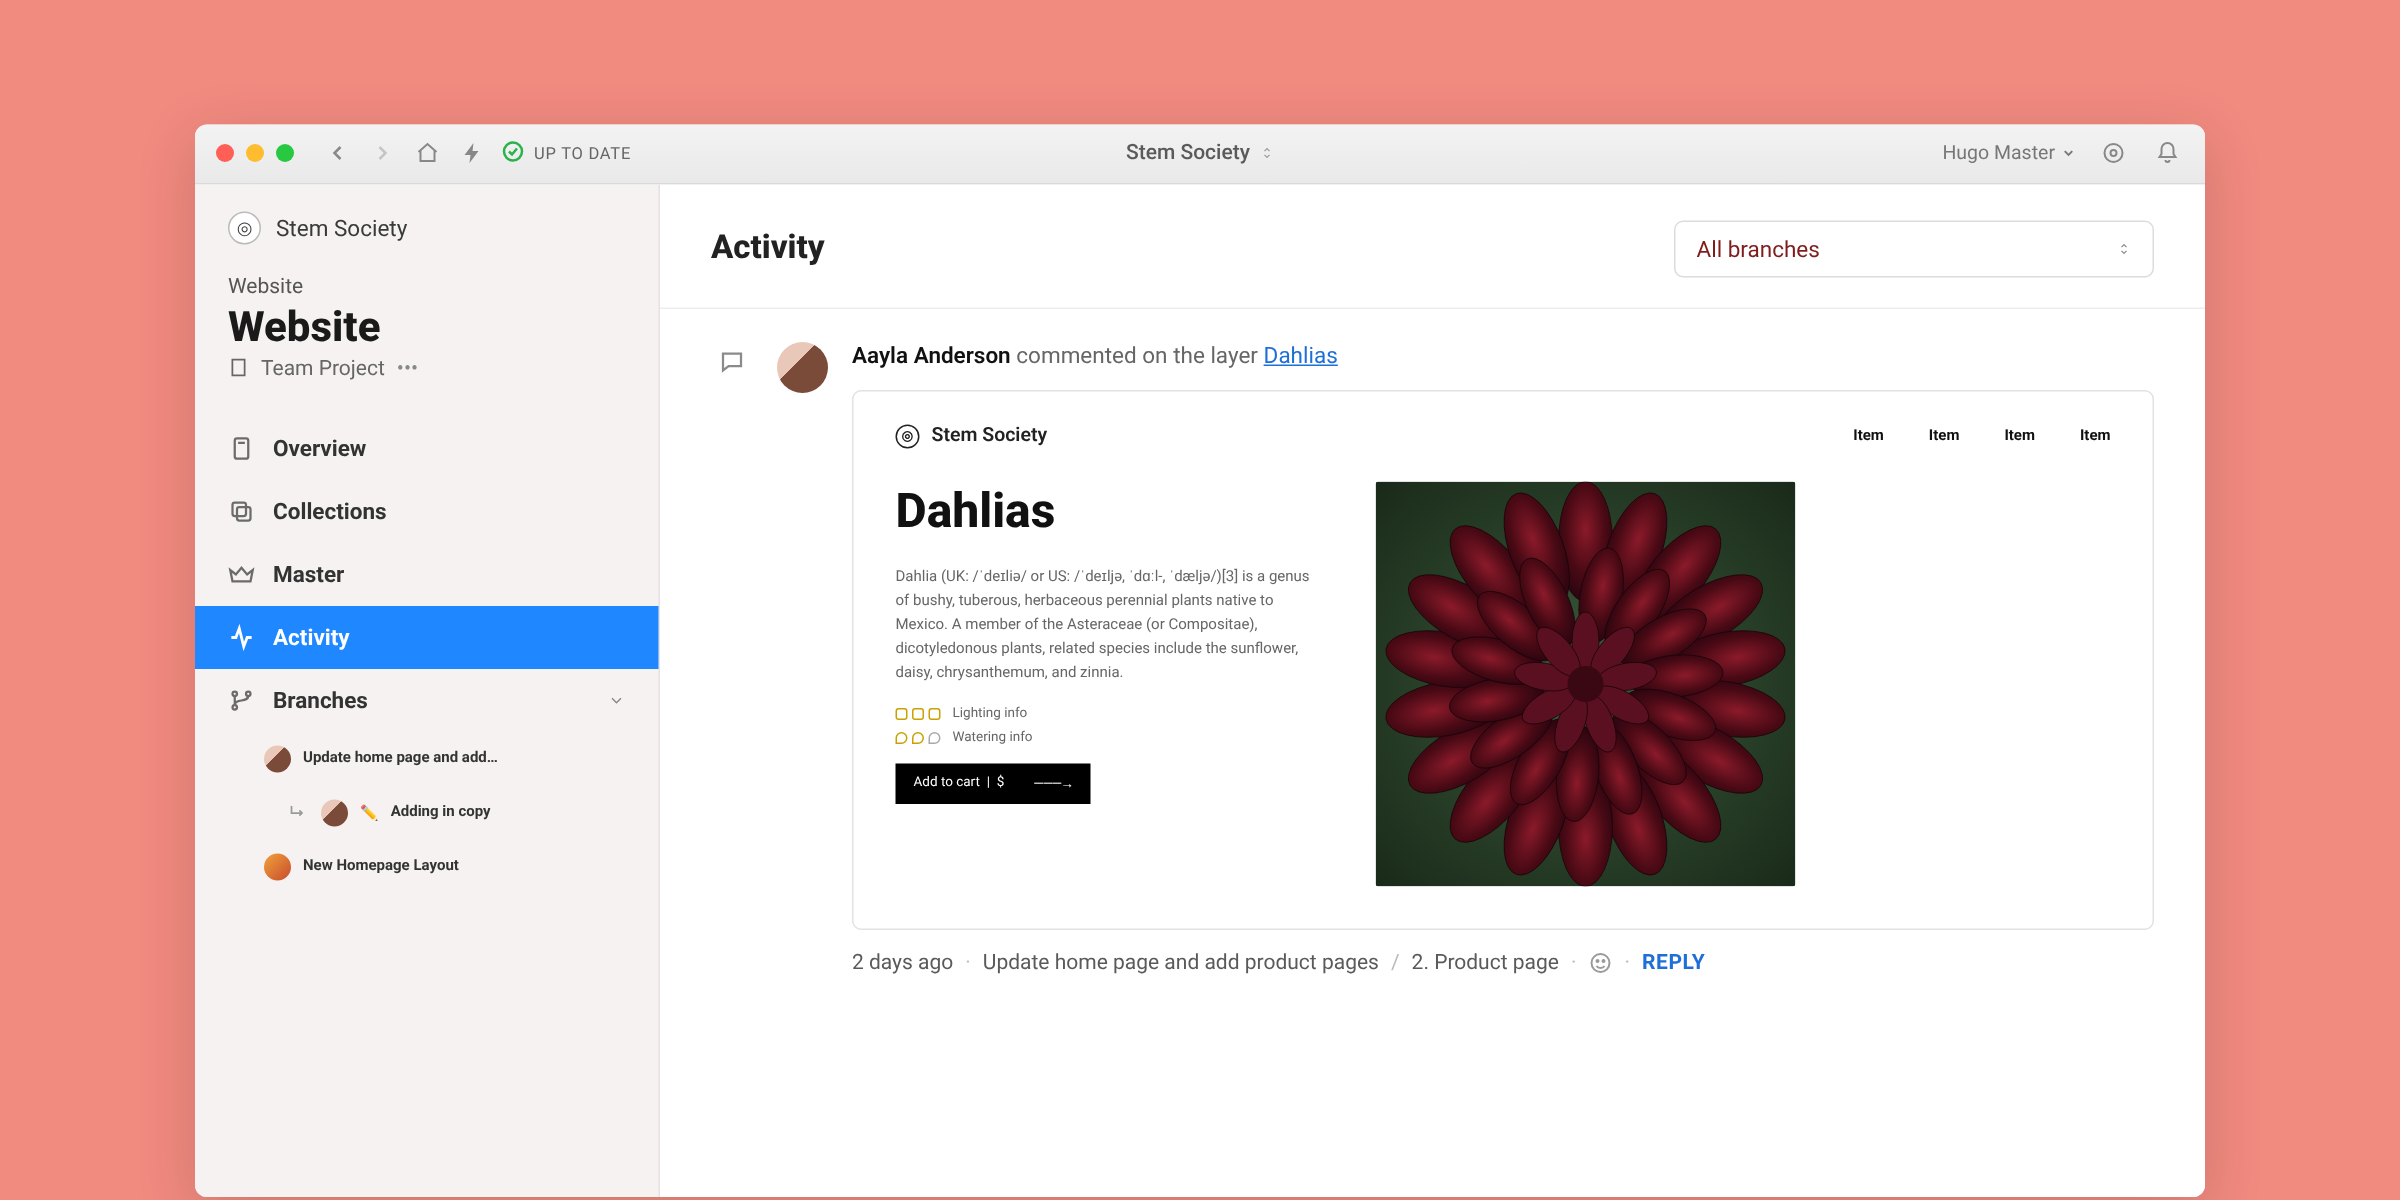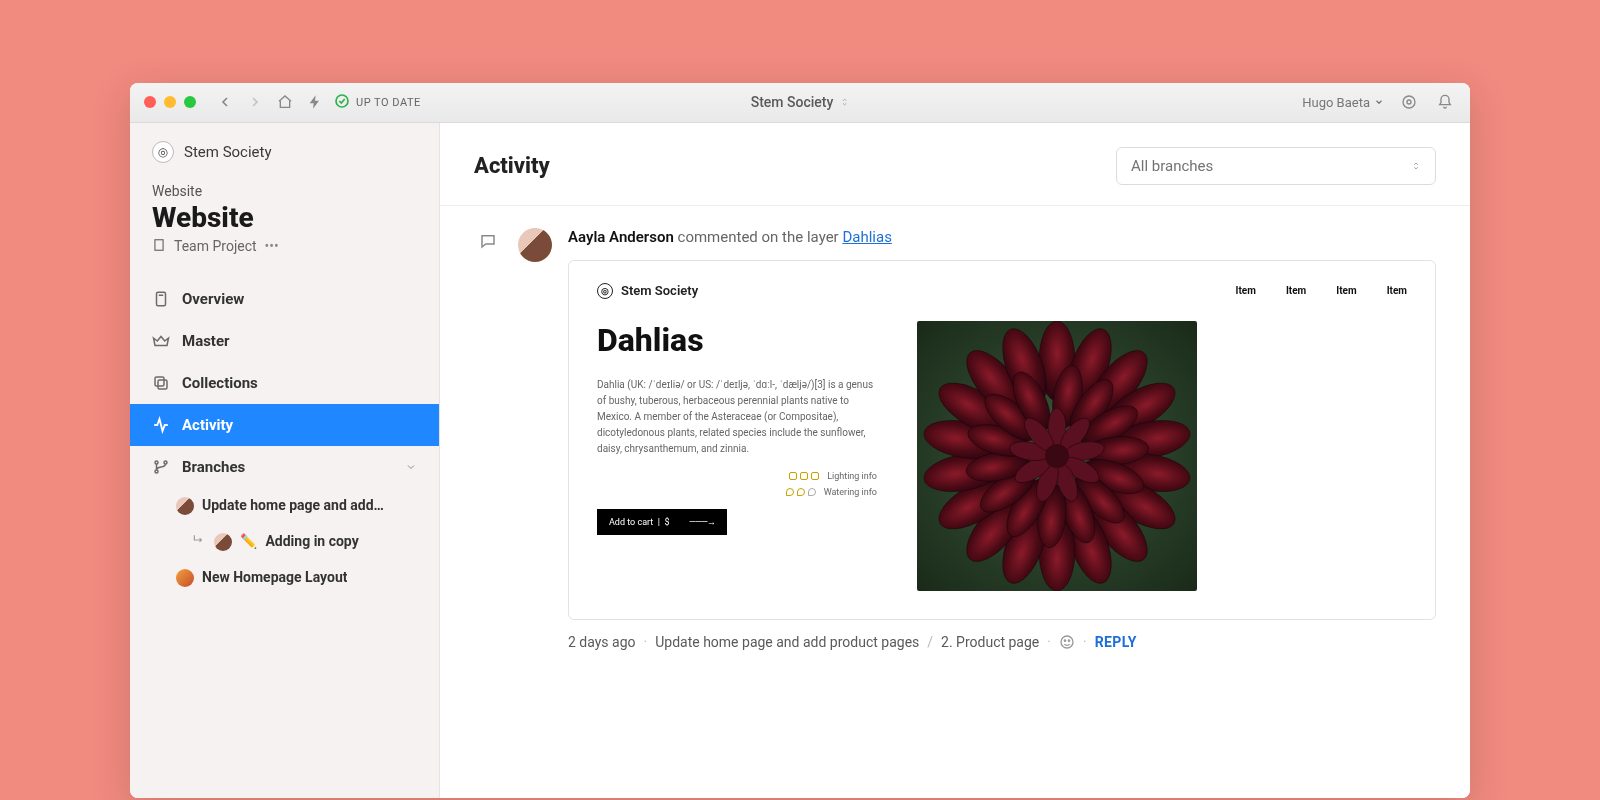--- a/index.html
+++ b/index.html
@@ -81,44 +81,44 @@
     padding: 12px 22px;
     font-size:15px; color:#333;
     cursor:pointer;
   }
   .nav-item svg{ width:18px; height:18px; color:#6b6b6b;}
   .nav-item.active{ background:#1f87ff; color:#fff;}
   .nav-item.active svg{ color:#fff;}
   .nav-item .chev{ margin-left:auto; width:12px;height:12px; color:#8a8a8a;}
   .branch-children{ padding-left:12px; }
   .branch-item{
-    display:flex; align-items:flex-start; gap:8px;
+    display:flex; align-items:center; gap:8px;
     padding: 9px 16px 9px 34px;
-    font-size:14px; color:#333;
+    font-size:10px; color:#333;
     white-space:nowrap; overflow:hidden; text-overflow:ellipsis;
   }
   .branch-item .avatar{ width:18px;height:18px;border-radius:50%; background:#d66; display:inline-block;}
   .branch-item .avatar.u1{background:linear-gradient(135deg,#e9c7b9 40%,#7b4b3a 40%);}
   .branch-item .avatar.u2{background:linear-gradient(135deg,#f1a23c,#c74b2c);}
   .branch-item.sub{ padding-left:50px; }
   .branch-item svg.indent{ width:14px;height:14px;color:#9a9a9a;}
   .branch-item .text{overflow:hidden;text-overflow:ellipsis;}
   
   .main{ flex:1; overflow:auto; background:#fff;}
   .main-header{
     display:flex; align-items:center; justify-content:space-between;
     padding: 24px 34px 20px 34px;
     border-bottom:1px solid #ededed;
   }
   .main-title{ font-size:22px; font-weight:800; color:#222;}
   .filter-select{
     display:flex; align-items:center; justify-content:space-between;
     width:320px; height:38px;
     border:1px solid #dcdcdc; border-radius:6px;
-    padding:0 14px; font-size:15px; color:#737373;
+    padding:0 14px; font-size:15px; color:#7f1d1d;
   }
   .filter-select svg{width:10px;height:14px;color:#8a8a8a;}
   .feed{ padding: 22px 34px; }
   .feed-item{ display:flex; gap:16px; }
   .feed-item .gutter-icon{
     width:28px; display:flex; justify-content:center; padding-top:4px; color:#8a8a8a;
   }
   .feed-item .gutter-icon svg{width:18px;height:18px;}
   .feed-item .avatar-lg{
     width:34px;height:34px;border-radius:50%;
@@ -140,21 +140,21 @@
   .preview-brand{ display:flex; align-items:center; gap:8px; font-size:13px; font-weight:600; color:#222;}
   .preview-brand .logo{
     width:16px;height:16px;border-radius:50%;border:1.5px solid #222;
     display:flex;align-items:center;justify-content:center;font-size:9px;
   }
   .preview-nav{ display:flex; gap:30px; font-size:10px; font-weight:700; color:#111;}
   .preview-body{ display:flex; gap:40px; }
   .preview-text{ flex:1; max-width:280px; }
   .preview-text h1{ font-size:32px; font-weight:800; margin-bottom:18px; color:#111;}
   .preview-text p{ font-size:10px; line-height:1.6; color:#666; margin-bottom:14px;}
-  .info-row{ display:flex; align-items:center; gap:8px; font-size:9px; color:#666; margin-bottom:6px;justify-content:flex-end;}
+  .info-row{ display:flex; align-items:center; gap:8px; font-size:9px; color:#666; margin-bottom:6px;}
   .info-row .ico{ display:flex; gap:3px;}
   .info-row .ico span{ width:8px;height:8px;border:1px solid #c9a200;border-radius:2px;}
   .info-row .ico span.drop{border-radius:50% 50% 50% 0;}
   .add-cart{
     margin-top:12px; background:#000; color:#fff;
     font-size:9px; padding:8px 12px; width:130px;
     display:flex; align-items:center; gap:8px; justify-content:space-between;
   }
   .add-cart .arrow{ letter-spacing:-1px;}
   .preview-image{
@@ -212,21 +212,21 @@
     </div>
     <div class="title-center">
       <span>Stem Society</span>
       <svg viewBox="0 0 24 24" fill="none" stroke="currentColor" stroke-width="2">
           <polyline points="8 9 12 5 16 9"></polyline>
           <polyline points="8 15 12 19 16 15"></polyline>
         </svg>
     </div>
     <div class="titlebar-right">
       <div class="user-menu">
-        <span>Hugo Baeta</span>
+        <span>Hugo Master</span>
         <svg viewBox="0 0 24 24" fill="none" stroke="currentColor" stroke-width="3">
             <polyline points="6 9 12 15 18 9"></polyline>
           </svg>
       </div>
       <div class="tb-icon">
         <svg viewBox="0 0 24 24" fill="none" stroke="currentColor" stroke-width="2">
             <circle cx="12" cy="12" r="9"></circle>
             <circle cx="12" cy="12" r="3"></circle>
           </svg>
       </div>
@@ -263,30 +263,30 @@
       <div class="nav">
         <div class="nav-item">
           <svg viewBox="0 0 24 24" fill="none" stroke="currentColor" stroke-width="2">
               <rect x="6" y="3" width="12" height="18" rx="2"></rect>
               <line x1="9" y1="7" x2="15" y2="7"></line>
             </svg>
           <span>Overview</span>
         </div>
         <div class="nav-item">
           <svg viewBox="0 0 24 24" fill="none" stroke="currentColor" stroke-width="2">
-              <path d="M4 18h16l2-10-5 4-5-6-5 6-5-4 2 10z"></path>
-            </svg>
-          <span>Master</span>
+              <rect x="8" y="8" width="12" height="12" rx="2"></rect>
+              <rect x="4" y="4" width="12" height="12" rx="2"></rect>
+            </svg>
+          <span>Collections</span>
         </div>
         <div class="nav-item">
           <svg viewBox="0 0 24 24" fill="none" stroke="currentColor" stroke-width="2">
-              <rect x="8" y="8" width="12" height="12" rx="2"></rect>
-              <rect x="4" y="4" width="12" height="12" rx="2"></rect>
-            </svg>
-          <span>Collections</span>
+              <path d="M4 18h16l2-10-5 4-5-6-5 6-5-4 2 10z"></path>
+            </svg>
+          <span>Master</span>
         </div>
         <div class="nav-item active">
           <svg viewBox="0 0 24 24" fill="none" stroke="currentColor" stroke-width="2.5">
               <polyline points="3 12 7 12 10 4 14 20 17 12 21 12"></polyline>
             </svg>
           <span>Activity</span>
         </div>
         <div class="nav-item">
           <svg viewBox="0 0 24 24" fill="none" stroke="currentColor" stroke-width="2">
               <circle cx="6" cy="6" r="2"></circle>

